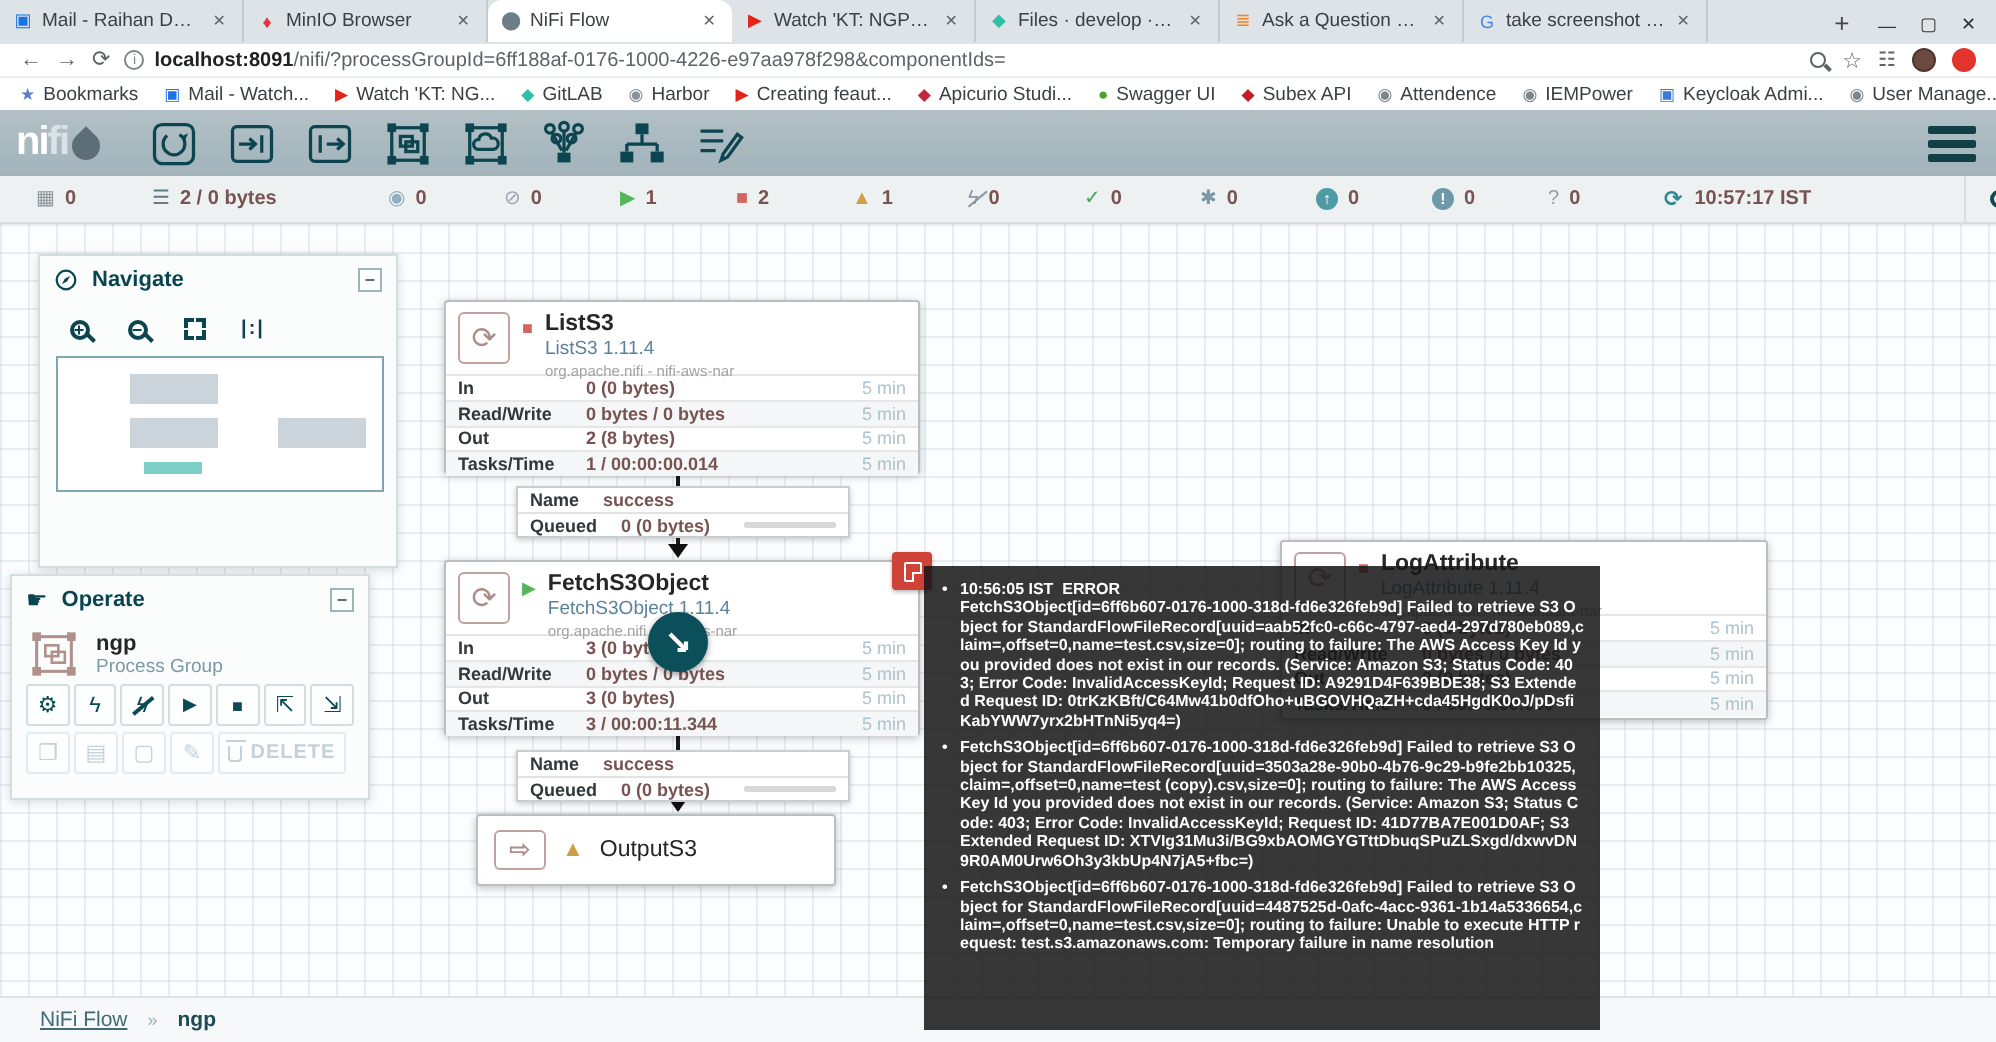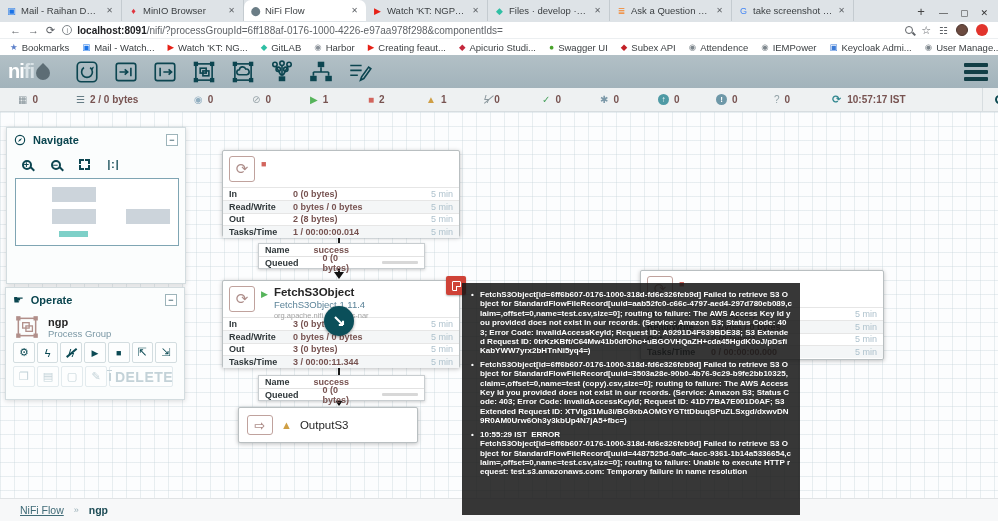--- a/index.html
+++ b/index.html
@@ -69,21 +69,21 @@
   
   .canvas { position:relative; height:386px; background-color:#fcfdfe;
     background-image:linear-gradient(to right, rgba(199,212,219,.38) 1px, transparent 1px),
                      linear-gradient(to bottom, rgba(199,212,219,.38) 1px, transparent 1px);
     background-size:14px 14px; }
 
   
   .panel { position:absolute; background:#fbfdfd; border:1px solid #d3dcdf; box-shadow:0 1px 5px rgba(0,0,0,.15); }
   .panel-hd { height:24px; display:flex; align-items:center; gap:7px; padding:0 7px; color:#0a454f; font-weight:bold; font-size:11px; }
   .collapse { margin-left:auto; width:12px; height:12px; border:1px solid #9db4ba; color:#52737d; font-size:9px; line-height:10px; text-align:center; background:#fff; }
-  .nav-panel { left:6px; top:15px; width:180px; height:157px; }
+  .nav-panel { left:19px; top:15px; width:180px; height:157px; }
   .nav-tools { display:flex; gap:4px; padding:2px 7px 5px; align-items:center; }
   .ntool { width:25px; height:21px; display:flex; align-items:center; justify-content:center; color:#0c4550; }
   .magz { width:10px; height:10px; border:2px solid #0c4550; border-radius:50%; position:relative; display:inline-flex; align-items:center; justify-content:center; font-size:9px; font-weight:bold; color:#0c4550; line-height:0; }
   .magz::after { content:''; position:absolute; width:5px; height:2px; background:#0c4550; right:-5px; bottom:-2px; transform:rotate(45deg); }
   .fit { width:11px; height:11px; position:relative; }
   .fit::before,.fit::after { content:''; position:absolute; width:3px; height:3px; border:2px solid #0c4550; }
   .fit::before { top:0; left:0; border-right:none; border-bottom:none; }
   .fit::after { bottom:0; right:0; border-left:none; border-top:none; }
   .fit i::before,.fit i::after { content:''; position:absolute; width:3px; height:3px; border:2px solid #0c4550; }
   .fit i::before { top:0; right:0; border-left:none; border-bottom:none; }
@@ -96,21 +96,21 @@
   .op-panel { left:5px; top:175px; width:180px; height:113px; }
   .op-body { padding:2px 8px; }
   .op-id { font-size:8.5px; color:#775351; padding:3px 8px 4px; letter-spacing:-0.2px; }
   .op-grp { display:flex; align-items:center; gap:8px; }
   .op-name { font-weight:bold; font-size:11px; color:#262626; }
   .op-type { font-size:9.5px; color:#7b98a5; }
   .btnrow { display:flex; gap:2px; padding:0 7px 3px; }
   .obtn { width:22px; height:21px; border:1px solid #d3dde0; background:#fdfefe; border-radius:2px; display:flex; align-items:center; justify-content:center; font-size:11px; color:#0b4a54; position:relative; }
   .obtn.slash::after { content:''; position:absolute; width:13px; height:1.5px; background:#0b4a54; transform:rotate(-40deg); }
   .obtn.dis { color:#c3d2d8; border-color:#e3ebee; }
-  .obtn.del { width:64px; gap:4px; font-size:14px; font-weight:bold; letter-spacing:.5px;text-align:center; }
+  .obtn.del { width:64px; gap:4px; font-size:10px; font-weight:bold; letter-spacing:.5px;text-align:center; }
   .trash { width:7px; height:8px; border:1.3px solid currentColor; border-top:none; border-radius:0 0 2px 2px; position:relative; display:inline-block; }
   .trash::before { content:''; position:absolute; top:-3px; left:-2.5px; right:-2.5px; height:1.3px; background:currentColor; }
 
   
   .proc { position:absolute; background:#fff; border:1px solid #b9bfc1; border-radius:2px; box-shadow:0 1px 4px rgba(0,0,0,.25); }
   .proc-hd { height:36px; display:flex; align-items:flex-start; padding:5px 6px 0; gap:6px; }
   .picon { width:26px; height:26px; border:1px solid #c0a29d; border-radius:3px; color:#ad8d89; font-size:15px; display:flex; align-items:center; justify-content:center; flex:none; }
   .runico { font-size:9px; margin-top:3px; flex:none; }
   .run-running { color:#56b45b; } .run-stopped { color:#d2655d; }
   .ptitles { min-width:0; }
@@ -128,21 +128,21 @@
 
   .bulletin-badge { position:absolute; left:446px; top:164px; width:20px; height:19px; background:#cf4237; border-radius:2px;
                     display:flex; align-items:center; justify-content:center; z-index:2; box-shadow:0 1px 2px rgba(0,0,0,.3); }
   .note { width:9px; height:10px; border:1.4px solid #fff; border-radius:1px; position:relative; }
   .note::after { content:''; position:absolute; right:-1px; bottom:-1px; width:4px; height:4px; background:#cf4237; border-left:1.4px solid #fff; border-top:1.4px solid #fff; }
 
   
   .conn-line { position:absolute; width:2px; background:#1a1a1a; }
   .conn-arrow { position:absolute; width:0; height:0; border-left:5px solid transparent; border-right:5px solid transparent; border-top:7px solid #111; }
   .conn-label { position:absolute; width:167px; background:#fff; border:1px solid #c8cdd0; box-shadow:0 1px 3px rgba(0,0,0,.2); font-size:9px; }
-  .cl-row { height:12px; display:flex; align-items:center; padding:0 6px; gap:24px; }
+  .cl-row { height:12px; display:flex; align-items:center; padding:0 6px; gap:12px; }
   .cl-row + .cl-row { border-top:1px solid #e2e2e2; }
   .cl-row .k { font-weight:bold; color:#30383b; }
   .cl-row .v { font-weight:bold; color:#775351; }
   .qbar { margin-left:auto; width:46px; height:3px; background:#d8d8d8; border-radius:1px; }
 
   
   .port { position:absolute; left:238px; top:295px; width:180px; height:36px; background:#fff; border:1px solid #b9bfc1; border-radius:2px;
           box-shadow:0 1px 4px rgba(0,0,0,.25); display:flex; align-items:center; gap:8px; padding:0 8px; }
   .port-ico { width:26px; height:20px; border:1px solid #c0a29d; border-radius:3px; color:#ad8d89; font-size:13px; font-weight:bold;
               display:flex; align-items:center; justify-content:center; }
@@ -543,20 +543,25 @@
           <span class="k">Queued</span>
           <span class="v">0 (0 bytes)</span>
           <span class="qbar"></span>
         </div>
       </div>
 
     <div class="proc pos-list">
         <div class="proc-hd">
           <span class="picon">⟳</span>
           <span class="runico run-stopped">■</span>
+          <div class="ptitles">
+            <div class="p-name">ListS3</div>
+            <div class="p-type">ListS3 1.11.4</div>
+            <div class="p-bundle">org.apache.nifi - nifi-aws-nar</div>
+          </div>
         </div>
         <div class="prow">
           <span class="rl">In</span>
           <span class="rv">0 (0 bytes)</span>
           <span class="rw">5 min</span>
         </div>
         <div class="prow">
           <span class="rl">Read/Write</span>
           <span class="rv">0 bytes / 0 bytes</span>
           <span class="rw">5 min</span>
@@ -600,20 +605,25 @@
         <div class="prow">
           <span class="rl">Tasks/Time</span>
           <span class="rv">3 / 00:00:11.344</span>
           <span class="rw">5 min</span>
         </div>
       </div>
     <div class="proc pos-log">
         <div class="proc-hd">
           <span class="picon">⟳</span>
           <span class="runico run-stopped">■</span>
+          <div class="ptitles">
+            <div class="p-name">LogAttribute</div>
+            <div class="p-type">LogAttribute 1.11.4</div>
+            <div class="p-bundle">org.apache.nifi - nifi-standard-nar</div>
+          </div>
         </div>
         <div class="prow">
           <span class="rl">In</span>
           <span class="rv">0 (0 bytes)</span>
           <span class="rw">5 min</span>
         </div>
         <div class="prow">
           <span class="rl">Read/Write</span>
           <span class="rv">0 bytes / 0 bytes</span>
           <span class="rw">5 min</span>
@@ -636,27 +646,27 @@
 
     <div class="port">
       <span class="port-ico">⇨</span>
       <span class="warn">▲</span>
       <span class="port-name">OutputS3</span>
     </div>
 
     <div class="tooltip">
       <ul id="bulletins">
           <li>
+            <div class="tt-head">10:56:05 IST  ERROR</div>
             <div class="tt-msg">FetchS3Object[id=6ff6b607-0176-1000-318d-fd6e326feb9d] Failed to retrieve S3 Object for StandardFlowFileRecord[uuid=aab52fc0-c66c-4797-aed4-297d780eb089,claim=,offset=0,name=test.csv,size=0]; routing to failure: The AWS Access Key Id you provided does not exist in our records. (Service: Amazon S3; Status Code: 403; Error Code: InvalidAccessKeyId; Request ID: A9291D4F639BDE38; S3 Extended Request ID: 0trKzKBft/C64Mw41b0dfOho+uBGOVHQaZH+cda45HgdK0oJ/pDsfiKabYWW7yrx2bHTnNi5yq4=)</div>
           </li>
           <li>
             <div class="tt-msg">FetchS3Object[id=6ff6b607-0176-1000-318d-fd6e326feb9d] Failed to retrieve S3 Object for StandardFlowFileRecord[uuid=3503a28e-90b0-4b76-9c29-b9fe2bb10325,claim=,offset=0,name=test (copy).csv,size=0]; routing to failure: The AWS Access Key Id you provided does not exist in our records. (Service: Amazon S3; Status Code: 403; Error Code: InvalidAccessKeyId; Request ID: 41D77BA7E001D0AF; S3 Extended Request ID: XTVIg31Mu3i/BG9xbAOMGYGTttDbuqSPuZLSxgd/dxwvDN9R0AM0Urw6Oh3y3kbUp4N7jA5+fbc=)</div>
           </li>
           <li>
-            <div class="tt-head">10:55:29 IST  ERROR</div>
             <div class="tt-msg">FetchS3Object[id=6ff6b607-0176-1000-318d-fd6e326feb9d] Failed to retrieve S3 Object for StandardFlowFileRecord[uuid=4487525d-0afc-4acc-9361-1b14a5336654,claim=,offset=0,name=test.csv,size=0]; routing to failure: Unable to execute HTTP request: test.s3.amazonaws.com: Temporary failure in name resolution</div>
           </li>
         </ul>
     </div>
 
     <div class="cursor">
       <svg width="15" height="15" viewBox="0 0 15 15">
           <path d="M3 3 L11 11 M11 11 H6.8 M11 11 V6.8" stroke="#fff" stroke-width="2.1" fill="none"></path>
         </svg>
     </div>

